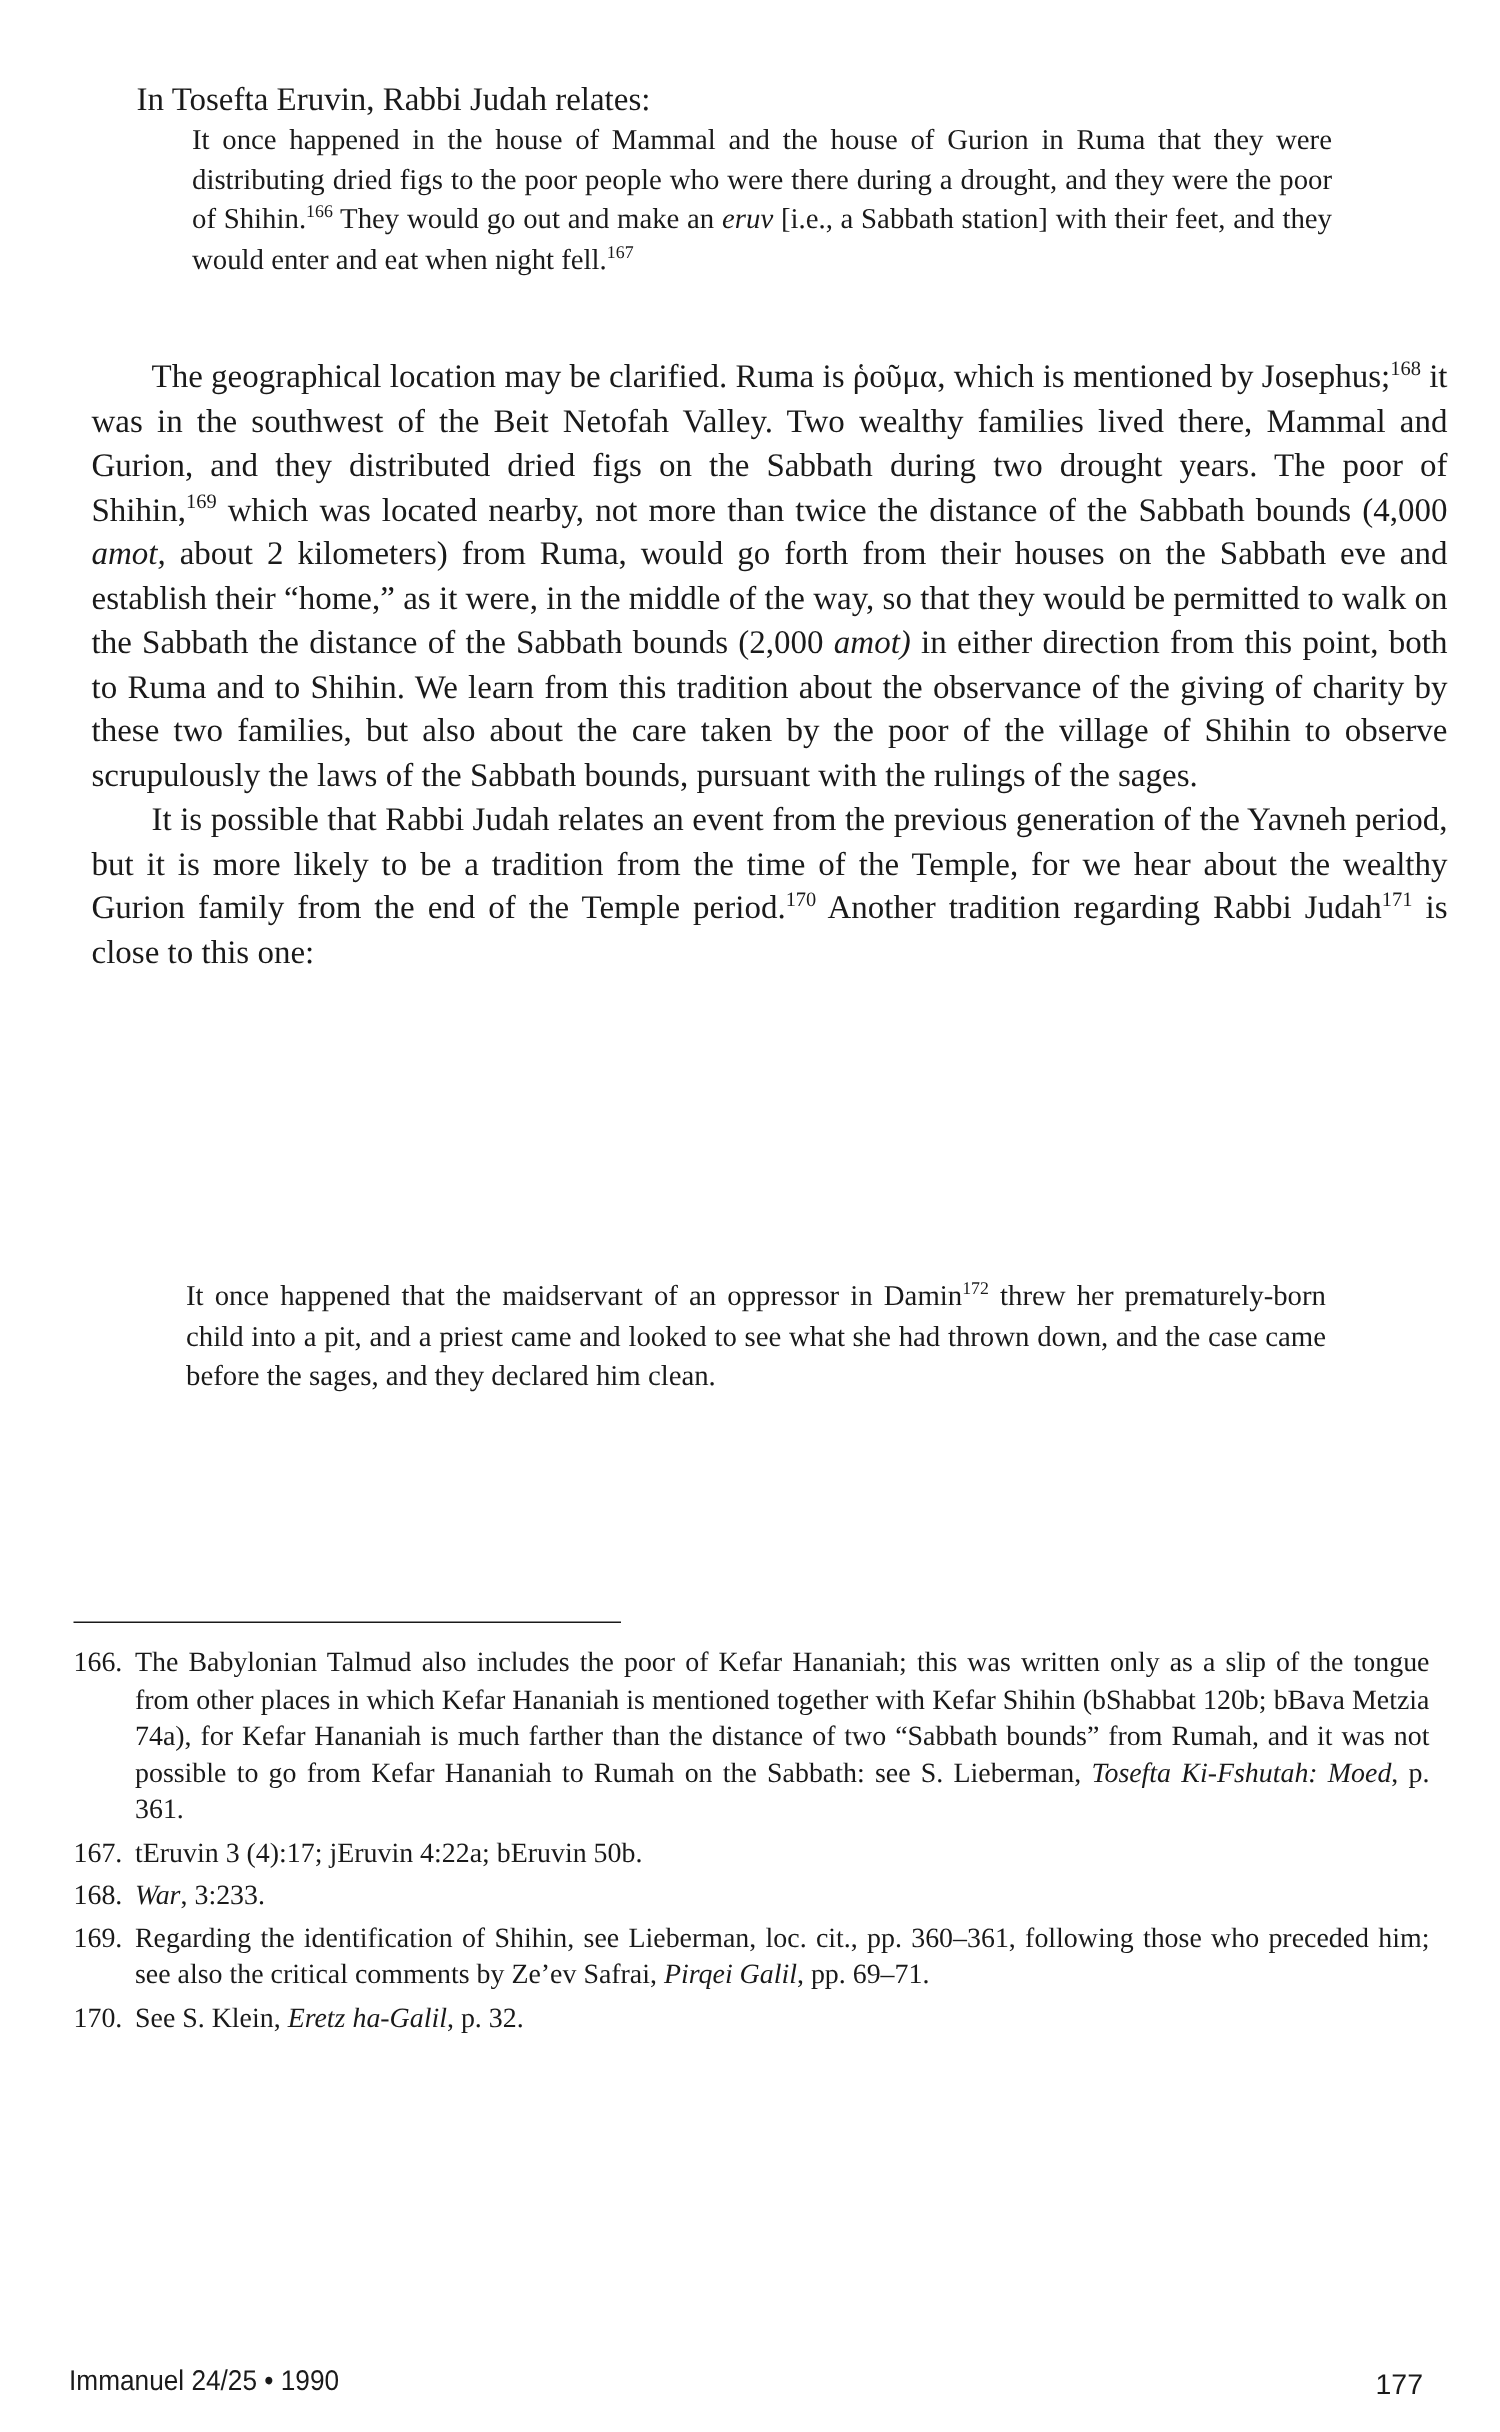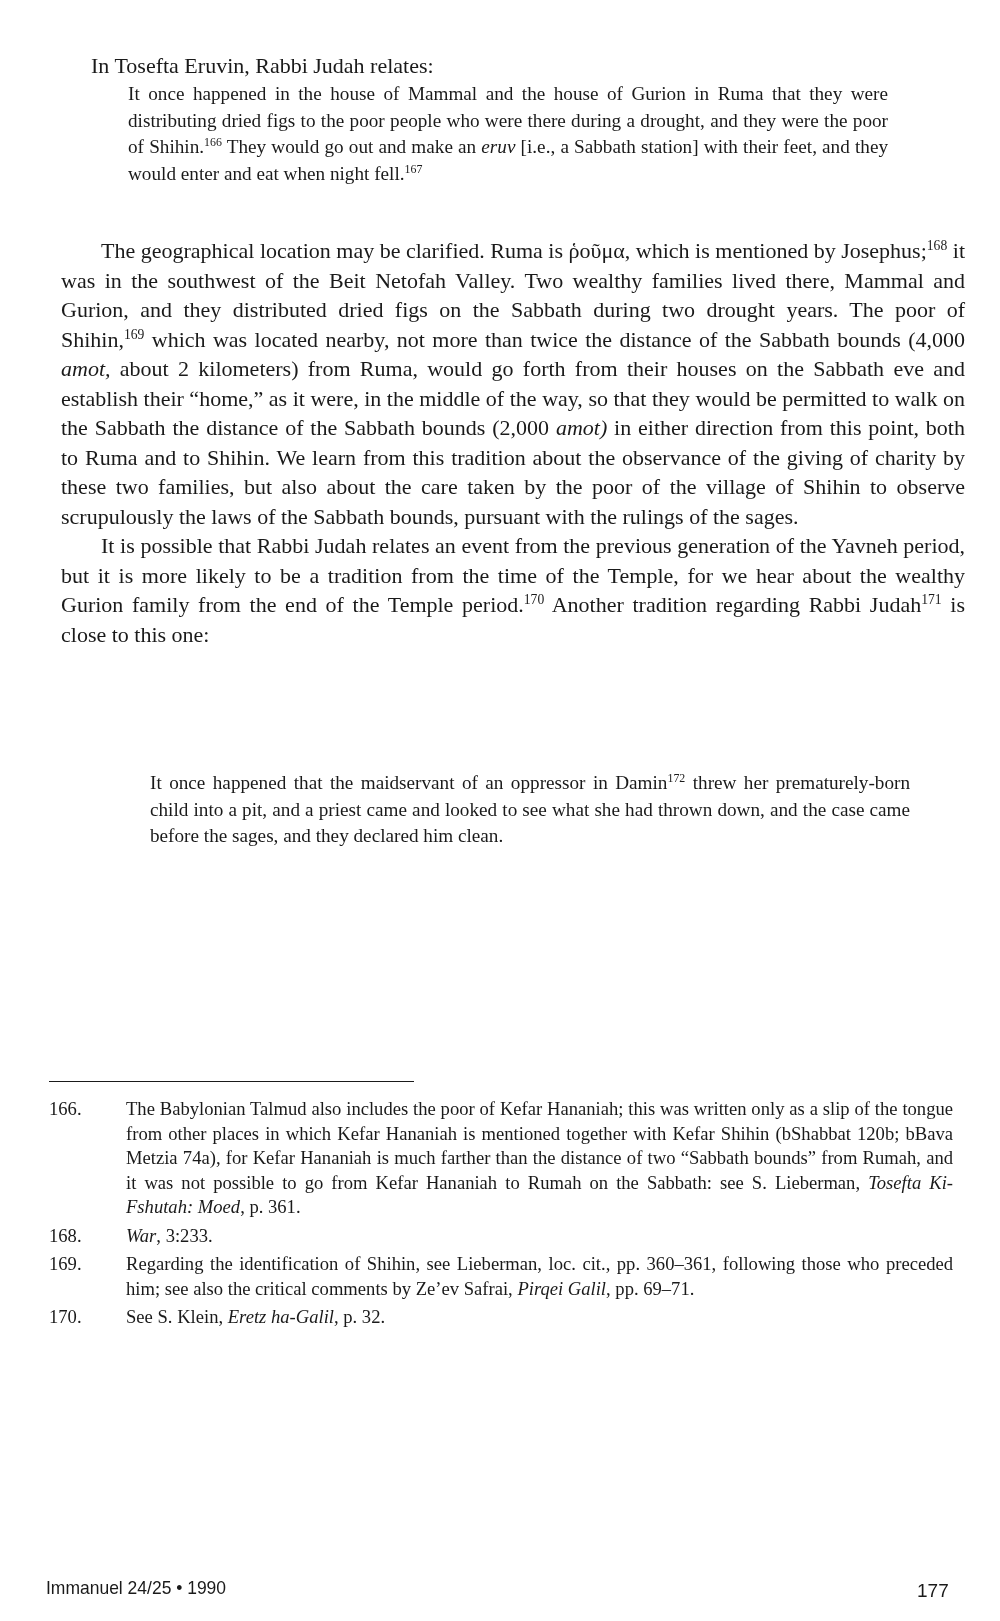--- a/index.html
+++ b/index.html
@@ -5,29 +5,29 @@
   html, body { margin: 0; padding: 0; background: #ffffff; }
   body {
     width: 1000px; height: 1621px; position: relative; overflow: hidden;
     font-family: "Liberation Serif", "DejaVu Serif", serif; color: #1a1a1a;
   }
   .page { position: absolute; left: 0; top: 0; width: 960px; height: 1621px; }
   .main { position: absolute; left: 49px; width: 904px; font-size: 22px; line-height: 29.5px; text-align: justify; }
   .intro { position: absolute; left: 91px; top: 53px; font-size: 22px; }
   .quote { position: absolute; font-size: 19.2px; line-height: 26.5px; text-align: justify; }
   .quote1 { left: 128px; top: 81px; width: 760px; }
-  .quote2 { left: 124px; top: 770px; width: 760px; margin-left: 26px; }
+  .quote2 { left: 124px; top: 852px; width: 760px; }
   .para { margin: 0; text-indent: 40px; }
   .para.noindent { text-indent: 0; }
   p { margin: 0; }
   sup { font-size: 0.62em; line-height: 0; vertical-align: 0.6em; }
   i { font-style: italic; }
   .rule { position: absolute; left: 49px; top: 1081px; width: 365px; height: 0; border-top: 1.5px solid #1a1a1a; }
   .footnotes { position: absolute; left: 49px; top: 1097px; width: 904px; font-size: 18.6px; line-height: 24.5px; }
-  .fn { display: flex; margin-bottom: 4px; gap: 36px; }
+  .fn { display: flex; margin-bottom: 4px; }
   .fn-num { width: 41px; flex: 0 0 41px; }
   .fn-text { flex: 1; text-align: justify; }
   .footer-left { position: absolute; left: 46px; top: 1577px; font-family: "Liberation Sans", "DejaVu Sans", sans-serif; font-size: 19px; transform: scaleX(0.92); transform-origin: left; }
   .footer-right { position: absolute; left: 905px; top: 1580px; font-family: "Liberation Sans", "DejaVu Sans", sans-serif; font-size: 19px; margin-left: 12px; }
 </style>
 </head>
 <body>
 
 <div class="page">
 
@@ -52,20 +52,24 @@
 
 
   <div class="rule"></div>
 
   <div class="footnotes">
     <div class="fn">
       <span class="fn-num">166.</span>
       <span class="fn-text"><span>The Babylonian Talmud also includes the poor of Kefar Hananiah; this was written only as a slip of the tongue from other places in which Kefar Hananiah is mentioned together with Kefar Shihin (bShabbat 120b; bBava Metzia 74a), for Kefar Hananiah is much farther than the distance of two “Sabbath bounds” from Rumah, and it was not possible to go from Kefar Hananiah to Rumah on the Sabbath: see S. Lieberman, </span><i>Tosefta Ki-Fshutah: Moed</i><span>, p. 361.</span></span>
     </div>
     <div class="fn">
+      <span class="fn-num">167.</span>
+      <span class="fn-text"><span>tEruvin 3 (4):17; jEruvin 4:22a; bEruvin 50b.</span><i></i><span></span></span>
+    </div>
+    <div class="fn">
       <span class="fn-num">168.</span>
       <span class="fn-text"><span></span><i>War</i><span>, 3:233.</span></span>
     </div>
     <div class="fn">
       <span class="fn-num">169.</span>
       <span class="fn-text"><span>Regarding the identification of Shihin, see Lieberman, loc. cit., pp. 360–361, following those who preceded him; see also the critical comments by Ze’ev Safrai, </span><i>Pirqei Galil</i><span>, pp. 69–71.</span></span>
     </div>
     <div class="fn">
       <span class="fn-num">170.</span>
       <span class="fn-text"><span>See S. Klein, </span><i>Eretz ha-Galil</i><span>, p. 32.</span></span>

